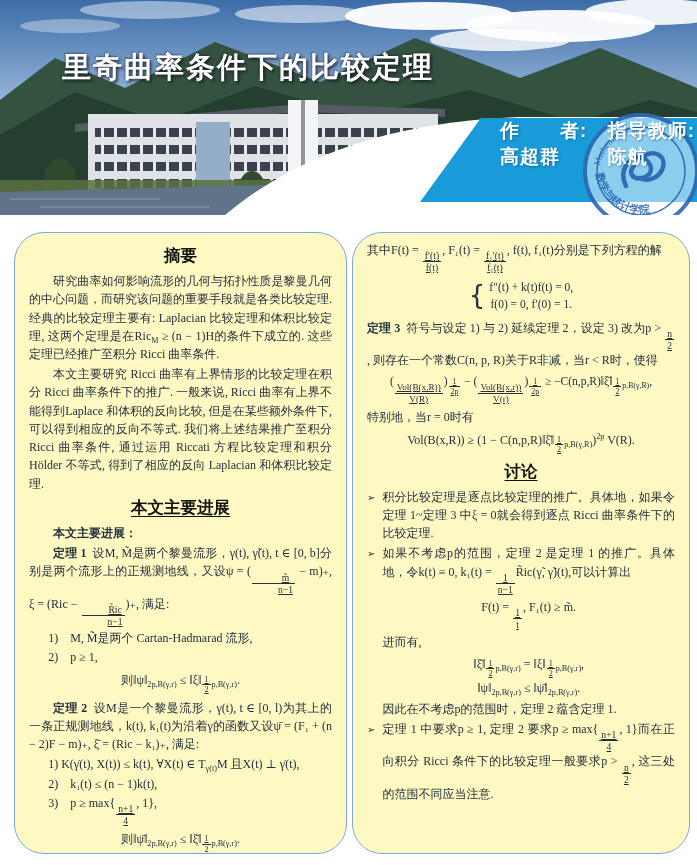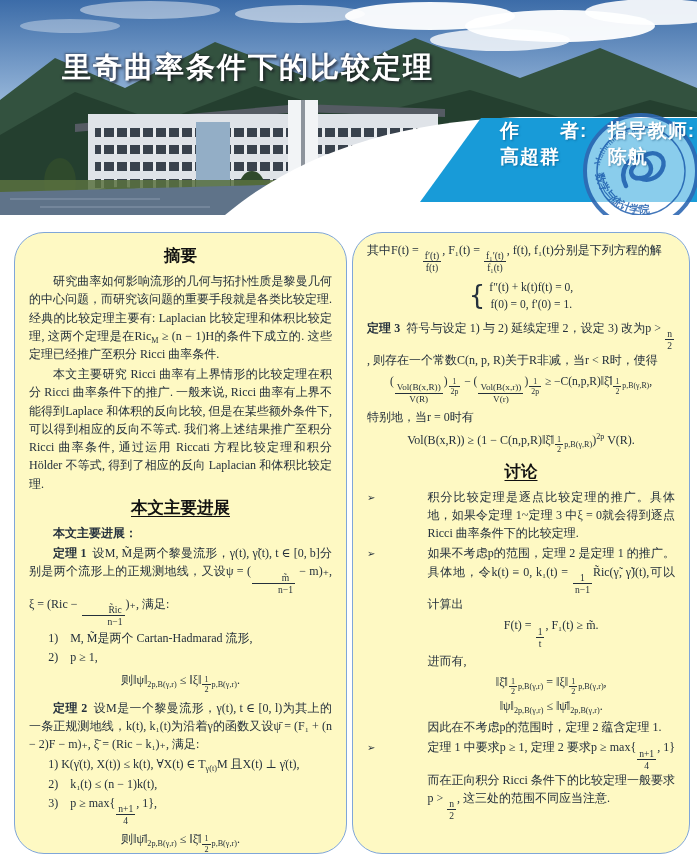--- a/index.html
+++ b/index.html
@@ -51,32 +51,32 @@
   h2.ul{text-decoration:underline;text-underline-offset:3px;}
   p.body{ text-align:justify;text-indent:2em;margin-bottom:2px;}
   p.noindent{text-indent:0;}
   .lead{font-weight:bold;text-indent:2em;}
   .thm-label{font-weight:bold;margin-right:.5em;}
   .cond{padding-left:1.6em;text-align:justify;margin:1px 0;}
   .math{display:block;text-align:center;margin:4px 0;white-space:nowrap;}
   .math.small{font-size:11.5px;}
   sup,sub{font-size:.68em;line-height:0;}
   .frac{display:inline-flex;flex-direction:column;vertical-align:-0.55em;
-        text-align:center;font-size:.8em;line-height:1.15;margin:0 1px;}
+        text-align:center;font-size:.8em;line-height:1.15;margin:0 1px;text-decoration:underline;}
   .frac .num{border-bottom:1px solid currentColor;padding:0 2px;display:block;}
   .frac .den{padding:0 2px;display:block;}
   sup .frac, sub .frac{vertical-align:-0.4em;font-size:1em;}
   .cases{display:flex;justify-content:center;align-items:center;margin:2px 0;}
   .cases::before{content:"{";font-size:26px;font-weight:400;margin-right:4px;
                  font-family:"DejaVu Sans",sans-serif;color:var(--ink);}
   .cases .lines{text-align:center;line-height:1.45;}
   .bullet{display:flex;gap:7px;text-align:justify;margin:2px 0;}
   .bullet::before{content:"\27A2";flex:0 0 auto;font-size:10px;padding-top:2px;
                   font-family:"DejaVu Sans",sans-serif;}
-  .bullet .bcontent{flex:1 1 auto;margin-left:45px;}
+  .bullet .bcontent{flex:1 1 auto;}
   .bullet .math{margin:3px 0;}
 </style>
 </head>
 <body>
 
 <div class="page">
 
   <div class="hero">
     <svg width="697" height="215" viewBox="0 0 697 215">
       <defs>

